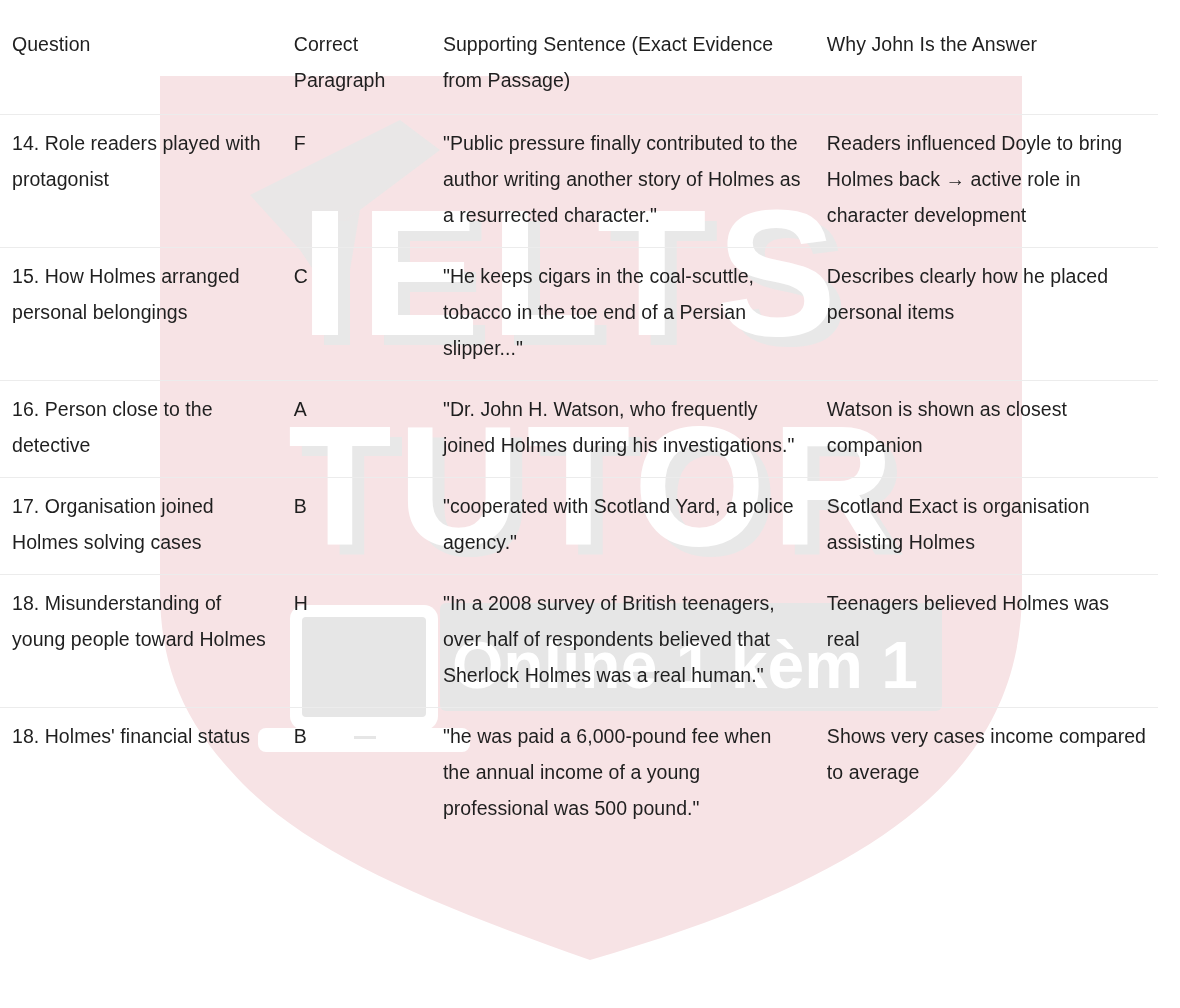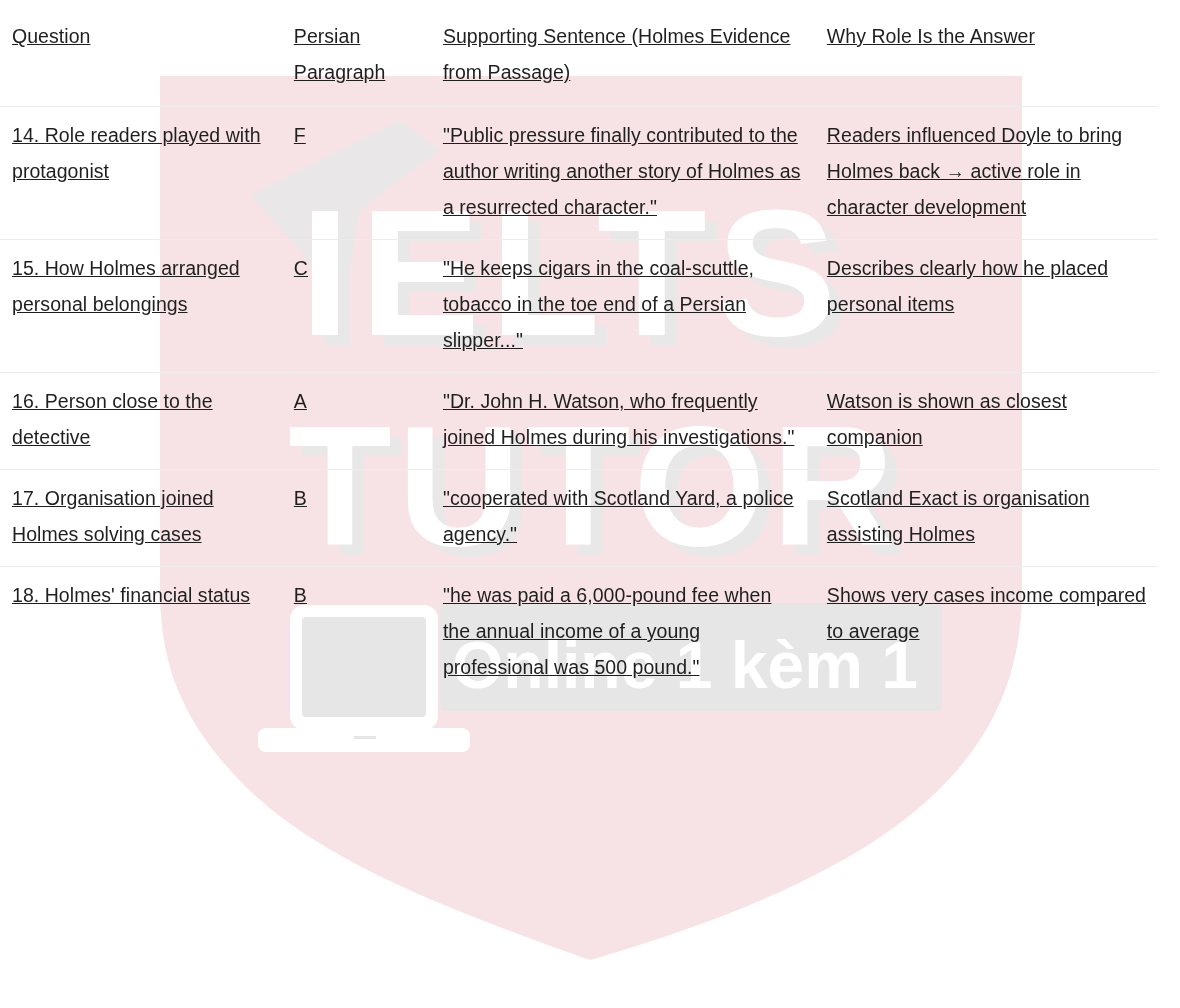--- a/index.html
+++ b/index.html
@@ -20,29 +20,28 @@
       left: 0;
       top: 0;
       width: 1180px;
       height: 1008px;
       z-index: 0;
       pointer-events: none;
     }
     .answer-table {
       position: absolute;
       left: 0;
-      top: 8px;
+      top: 16px;
       width: 1158px;
       border-collapse: collapse;
       table-layout: fixed;
       z-index: 1;
       font-size: 19.5px;
       line-height: 36px;
       letter-spacing: 0.05px;
-      text-decoration: underline;
     }
     .answer-table th,
     .answer-table td {
       text-align: left;
       vertical-align: top;
       font-weight: normal;
       padding: 10px 12px 14px 12px;
       border-bottom: 1px solid #ececec;
     }
     .answer-table tr.last td {
@@ -86,23 +85,23 @@
 <table class="answer-table">
   <colgroup>
     <col class="col-q">
       <col class="col-p">
       <col class="col-s">
       <col class="col-w">
   </colgroup>
   <thead>
     <tr>
       <th>Question</th>
-      <th>Persian Paragraph</th>
-      <th>Supporting Sentence (Holmes Evidence from Passage)</th>
-      <th>Why Role Is the Answer</th>
+      <th>Correct Paragraph</th>
+      <th>Supporting Sentence (Exact Evidence from Passage)</th>
+      <th>Why John Is the Answer</th>
     </tr>
   </thead>
   <tbody>
     <tr>
       <td>14. Role readers played with protagonist</td>
       <td>F</td>
       <td>"Public pressure finally contributed to the author writing another story of Holmes as a resurrected character."</td>
       <td>Readers influenced Doyle to bring Holmes back → active role in character development</td>
     </tr>
     <tr>
@@ -116,20 +115,26 @@
       <td>A</td>
       <td>"Dr. John H. Watson, who frequently joined Holmes during his investigations."</td>
       <td>Watson is shown as closest companion</td>
     </tr>
     <tr>
       <td>17. Organisation joined Holmes solving cases</td>
       <td>B</td>
       <td>"cooperated with Scotland Yard, a police agency."</td>
       <td>Scotland Exact is organisation assisting Holmes</td>
     </tr>
+    <tr>
+      <td>18. Misunderstanding of young people toward Holmes</td>
+      <td>H</td>
+      <td>"In a 2008 survey of British teenagers, over half of respondents believed that Sherlock Holmes was a real human."</td>
+      <td>Teenagers believed Holmes was real</td>
+    </tr>
     <tr class="last">
       <td>18. Holmes' financial status</td>
       <td>B</td>
       <td>"he was paid a 6,000-pound fee when the annual income of a young professional was 500 pound."</td>
       <td>Shows very cases income compared to average</td>
     </tr>
   </tbody>
 </table>
 
 </body></html>

